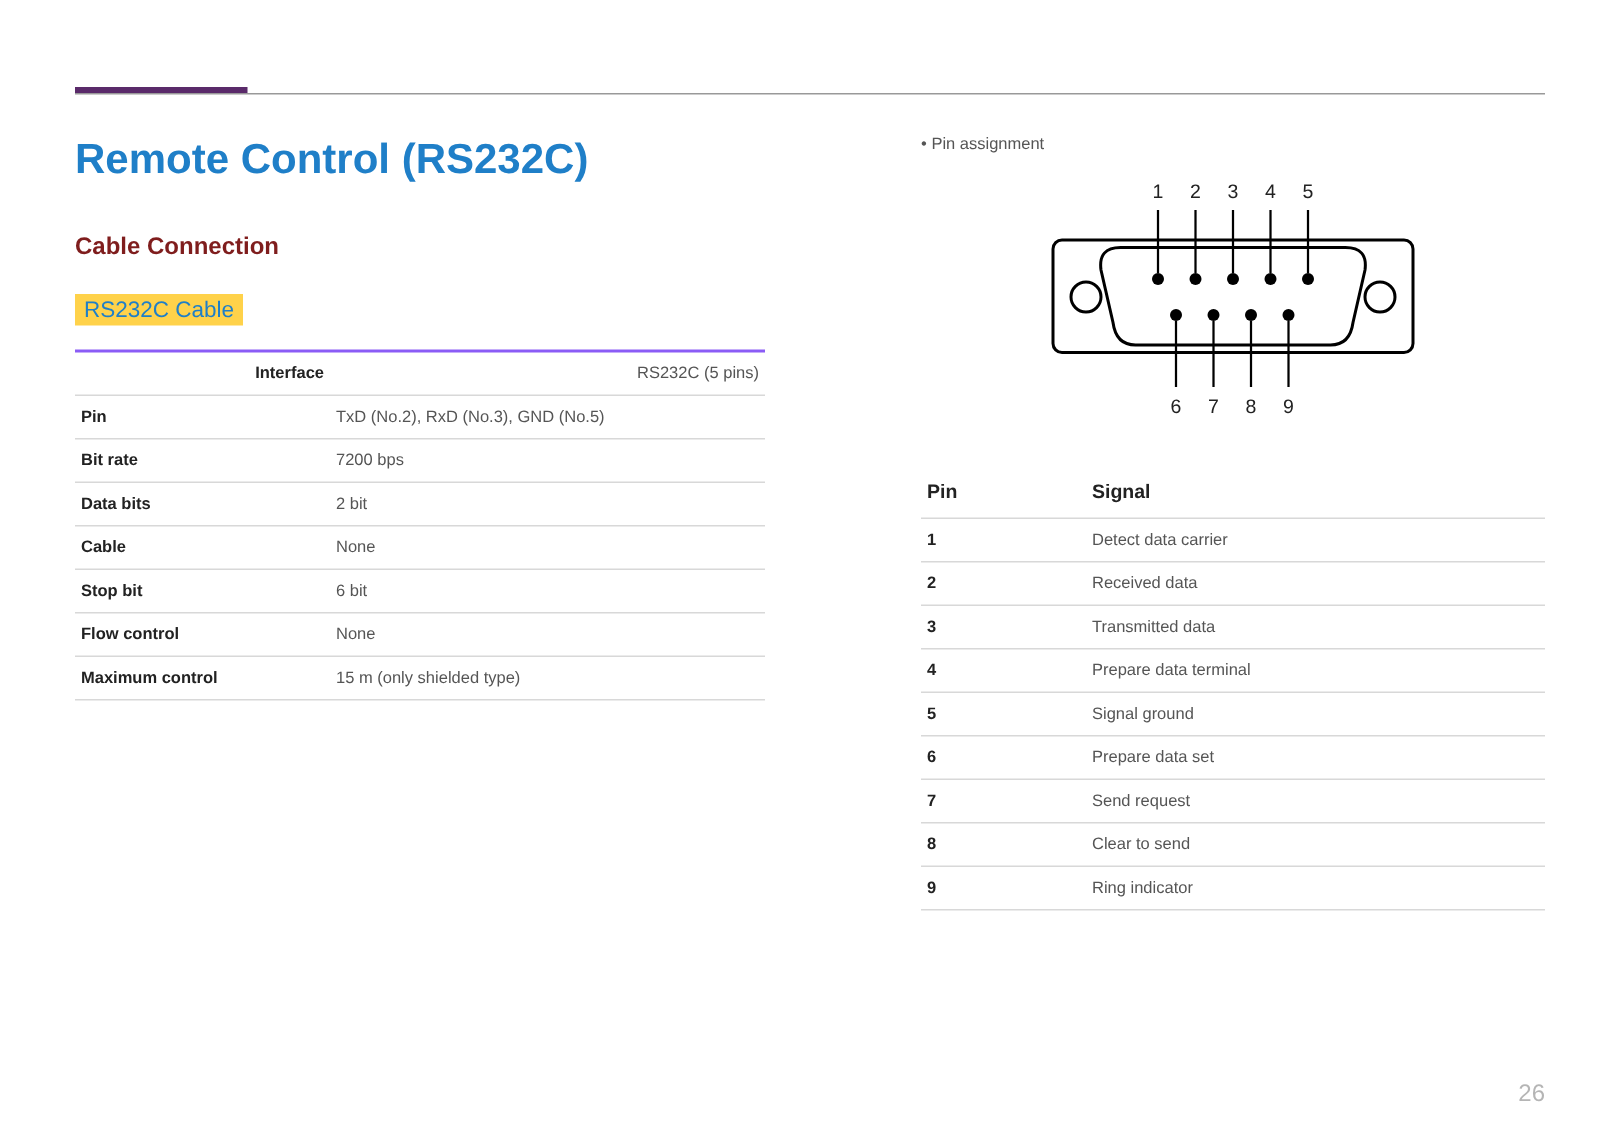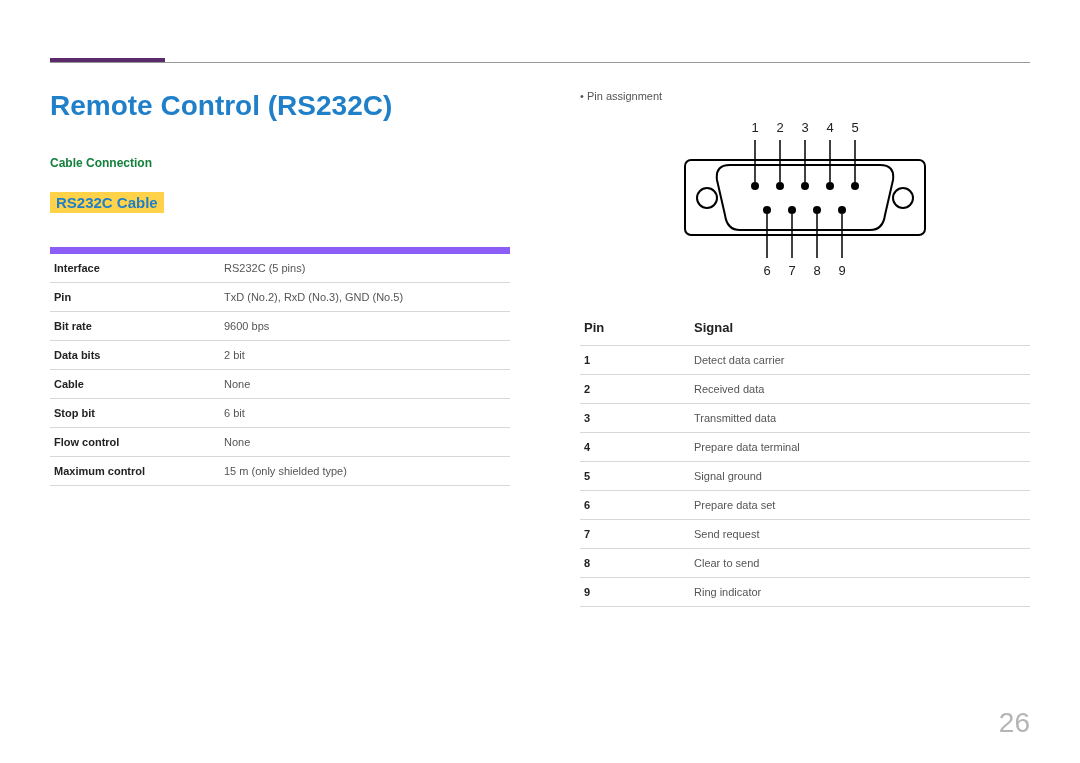--- a/index.html
+++ b/index.html
@@ -22,79 +22,79 @@
   .top-accent {
     position: absolute;
     top: 58px;
     left: 50px;
     width: 115px;
     height: 4px;
     background: #5a2a6a;
   }
   .columns {
     display: flex;
-    gap: 70px;
+    gap: 104px;
     padding-top: 90px;
   }
   .col-left { flex: 0 0 460px; }
   .col-right { flex: 1; }
   h1.title {
     color: #1f7fc8;
     font-size: 28px;
     font-weight: 600;
     margin-bottom: 34px;
   }
   h2.subheading {
-    color: #15803d;
-    font-size: 12px;
+    color: #7f1d1d;
+    font-size: 16px;
     font-weight: 600;
     margin-bottom: 22px;
   }
   h3.section-label {
     display: inline-block;
     background: #ffd24a;
     color: #1f7fc8;
     font-size: 15px;
-    font-weight: 700;
+    font-weight: 400;
     padding: 2px 6px;
-    margin-bottom: 34px;
+    margin-bottom: 16px;
   }
   table.spec, table.pins {
     width: 100%;
     border-collapse: collapse;
     font-size: 11px;
     color: #555;
   }
   table.spec td, table.pins td, table.pins th {
     border-bottom: 1px solid #d8d8d8;
     padding: 8px 4px;
     text-align: left;
     vertical-align: middle;
   }
   table.spec td.k { font-weight: 700; color: #222; width: 170px; }
   table.pins th { font-weight: 700; font-size: 13px; color: #222; padding: 10px 4px; }
   table.pins td.pin-num { font-weight: 700; color: #222; width: 110px; }
-  table.spec tr:first-child td { border-top: 7px solid #8b5cf6; }
+  table.spec tr:first-child td { border-top: 2px solid #8b5cf6; text-align: right; }
   .bullet-line {
     font-size: 11px;
     color: #555;
   }
   .bullet-line::before { content: "• "; }
   .diagram-wrap {
     display: flex;
     justify-content: center;
     margin: 8px 0 20px 0;
   }
   svg.connector { display:block; }
   .pin-label { font: 13px sans-serif; fill:#222; text-anchor: middle; }
   .page-num {
     position: absolute;
     right: 50px;
     bottom: 24px;
-    font-size: 28px;
+    font-size: 16px;
     color: #b5b5b5;
   }
 </style>
 </head>
 <body>
 
 <div class="top-accent"></div>
 <div class="top-bar"></div>
 
 <div class="columns">
@@ -109,21 +109,21 @@
           <tr>
             <td class="k">Interface</td>
             <td>RS232C (5 pins)</td>
           </tr>
           <tr>
             <td class="k">Pin</td>
             <td>TxD (No.2), RxD (No.3), GND (No.5)</td>
           </tr>
           <tr>
             <td class="k">Bit rate</td>
-            <td>9600 bps</td>
+            <td>7200 bps</td>
           </tr>
           <tr>
             <td class="k">Data bits</td>
             <td>2 bit</td>
           </tr>
           <tr>
             <td class="k">Cable</td>
             <td>None</td>
           </tr>
           <tr>

